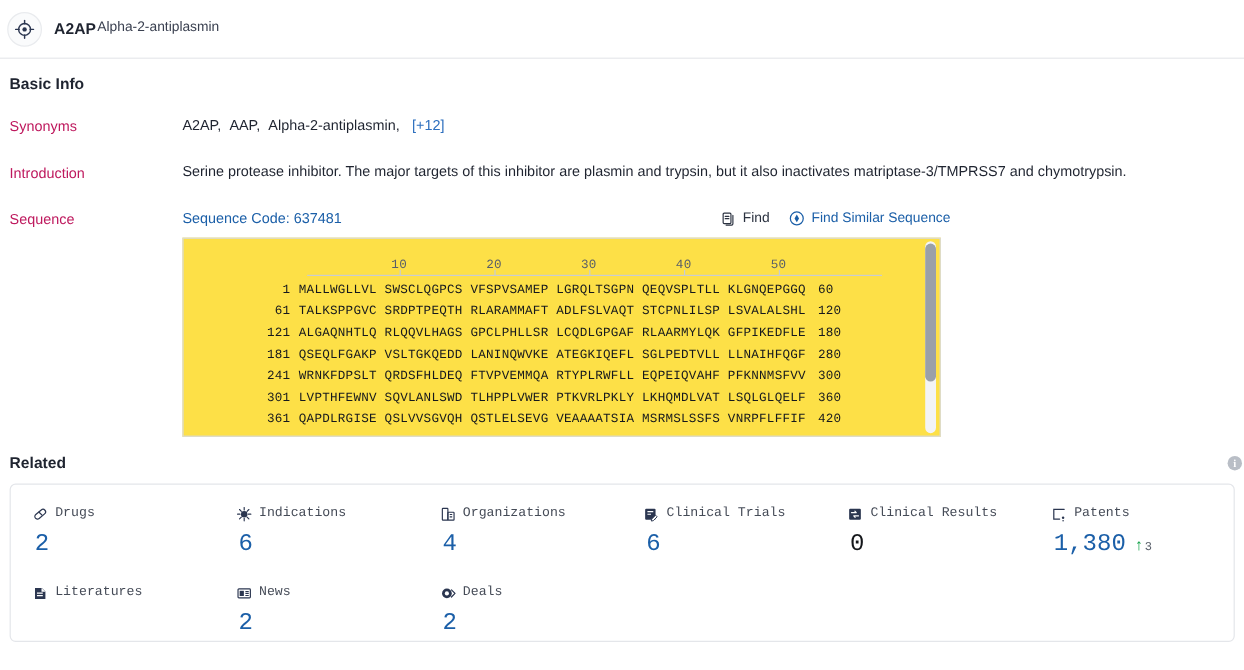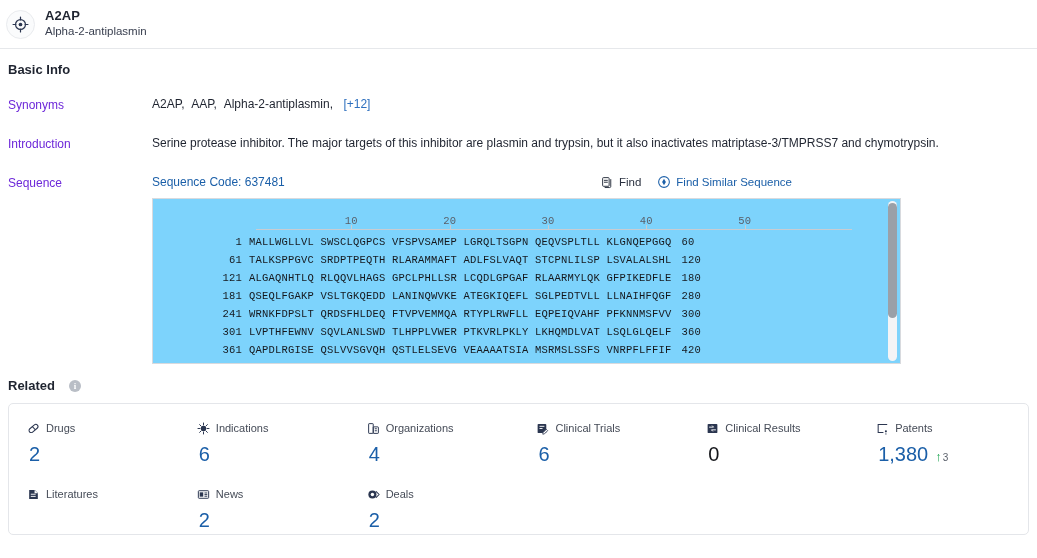--- a/index.html
+++ b/index.html
@@ -22,34 +22,34 @@
     height: 49px;
   }
   .entity-avatar {
     width: 29px; height: 29px;
     border-radius: 50%;
     background: #fafbfc;
     border: 1px solid #e9ebee;
     display: flex; align-items: center; justify-content: center;
     flex: 0 0 auto;
   }
-  .entity-titles { display: flex; flex-direction: column; gap: 1px; line-height: 1.15; }
+  .entity-titles { display: flex; flex-direction: row; gap: 1px; line-height: 1.15; }
   .entity-name { font-size: 13px; font-weight: bold; color: #1f2430; letter-spacing: .1px; }
   .entity-sub { font-size: 11.5px; color: #3a4050; text-align: right; }
 
   
   .section-title {
     font-size: 13px; font-weight: bold; color: #1f2430;
     padding: 13px 0 0 8px;
   }
   .info-table { padding: 0 0 0 8px; }
   .info-row { display: flex; align-items: flex-start; }
   .info-label {
     width: 144px; flex: 0 0 144px;
-    font-size: 12px; color: #6d28d9;
+    font-size: 12px; color: #be185d;
     padding-top: 1px;
   }
   .info-value { font-size: 12px; color: #1f2430; flex: 1 1 auto; }
   .row-synonyms { padding-top: 20px; }
   .row-intro    { padding-top: 24px; }
   .row-sequence { padding-top: 24px; }
   .link-plus { color: #2d6fbe; margin-left: 3px; }
   .syn-item { margin-right: 4px; }
 
   
@@ -61,24 +61,24 @@
   .seq-code { font-size: 12px; color: #1b5fa8; }
   .seq-actions { margin-left: auto; display: flex; align-items: center; gap: 16px; }
   .seq-action {
     display: flex; align-items: center; gap: 5px;
     font-size: 11.5px; color: #2b3240; cursor: default;
   }
   .seq-action.primary { color: #1b5fa8; }
 
   .seq-box {
     margin-top: 9px;
-    width: 749px;
+    width: 632px;
     height: 166px;
     border: 1px solid #d8dade;
-    background: #7dd3fc;
+    background: #fde047;
     position: relative;
     overflow: hidden;
   }
   .seq-inner {
     font-family: "Liberation Mono", "DejaVu Sans Mono", monospace;
     font-size: 10.5px;
     color: #15181d;
     padding: 12px 0 0 0;
     letter-spacing: .2px;
   }
@@ -122,39 +122,40 @@
   }
   .seq-thumb {
     position: absolute; top: 2px; left: 0;
     width: 9px; height: 72%;
     background: #9aa0a8;
     border-radius: 5px;
   }
 
   
   .related-head {
-    display: flex; align-items: center; gap: 14px;
-    padding: 14px 16px 0 8px;
+    display: flex; align-items: center; gap: 2px;
+    padding: 14px 2px 0 8px;
+    justify-content: space-between;
   }
   .related-head .section-title { padding: 0; }
   .related-card {
     margin: 10px 8px 0 8px;
     border: 1px solid #e4e6ea;
     border-radius: 5px;
     background: #fff;
     padding: 18px 0 6px 0;
     height: 132px;
     overflow: hidden;
   }
   .stat-grid {
     display: grid;
     grid-template-columns: repeat(6, 1fr);
     row-gap: 24px;
   }
-  .stat { padding-left: 18px; }
+  .stat { padding-left: 18px; font-family: Liberation Mono, monospace; }
   .stat-label {
     display: flex; align-items: center; gap: 6px;
     font-size: 11px; color: #454b57;
     line-height: 1;
   }
   .stat-value {
     margin-top: 9px; margin-left: 2px;
     font-size: 20px; color: #1b5fa8; font-weight: normal;
     line-height: 1;
     display: flex; align-items: baseline; gap: 2px;

